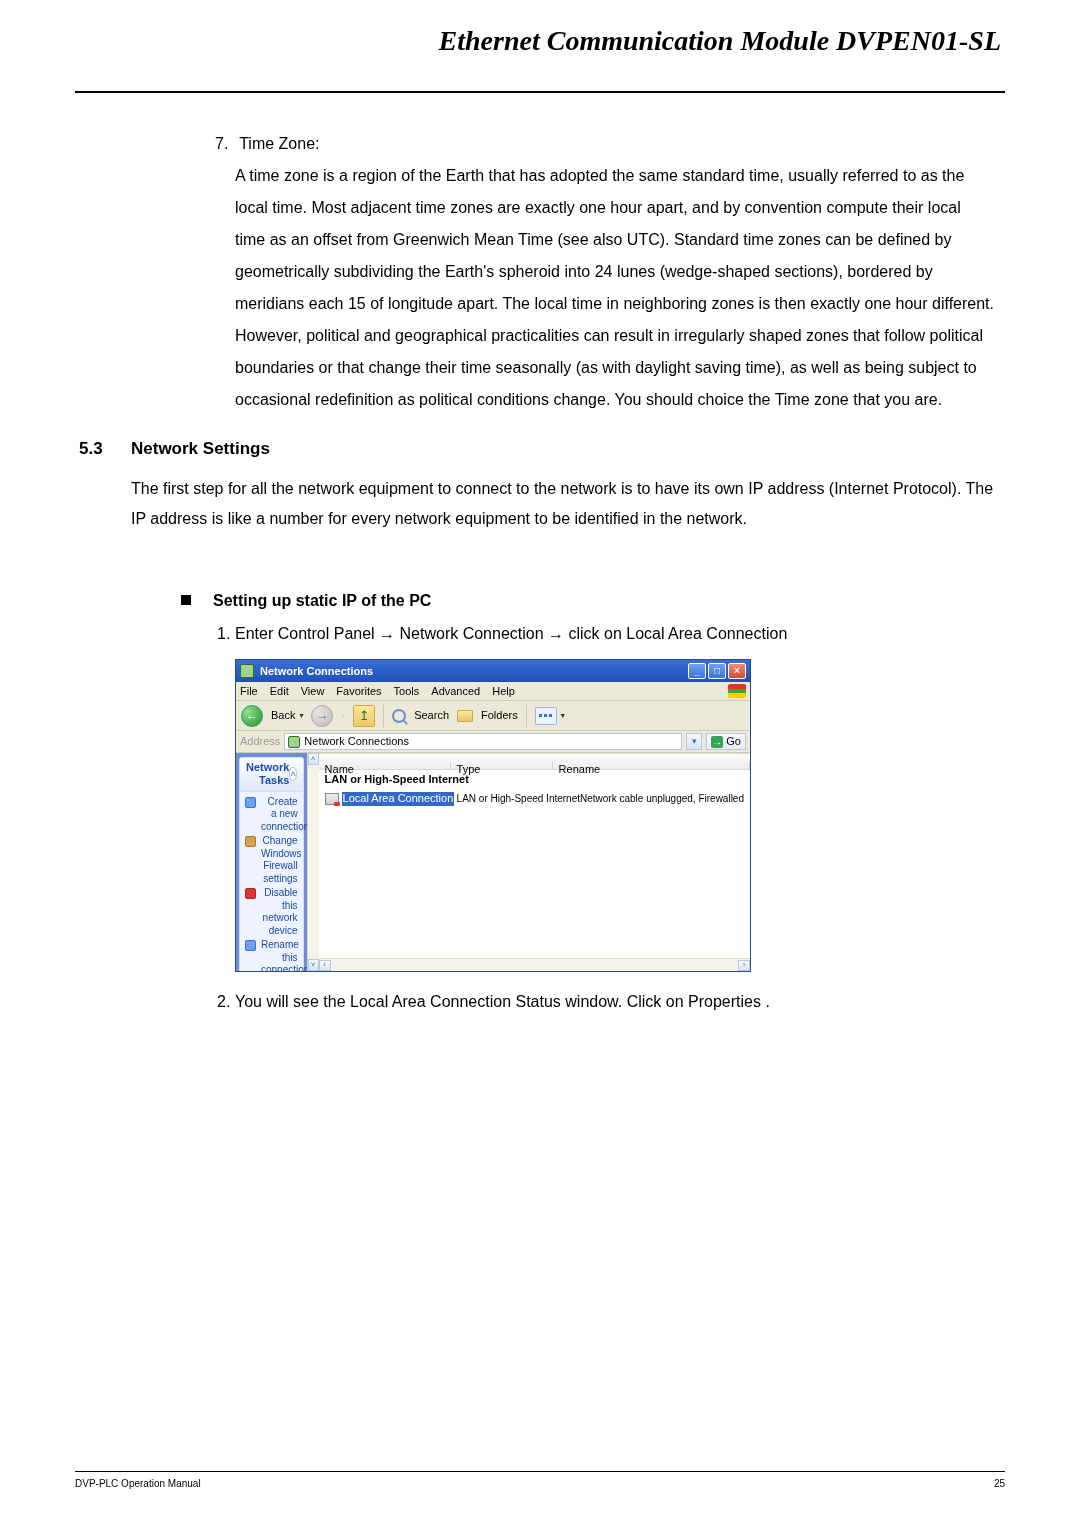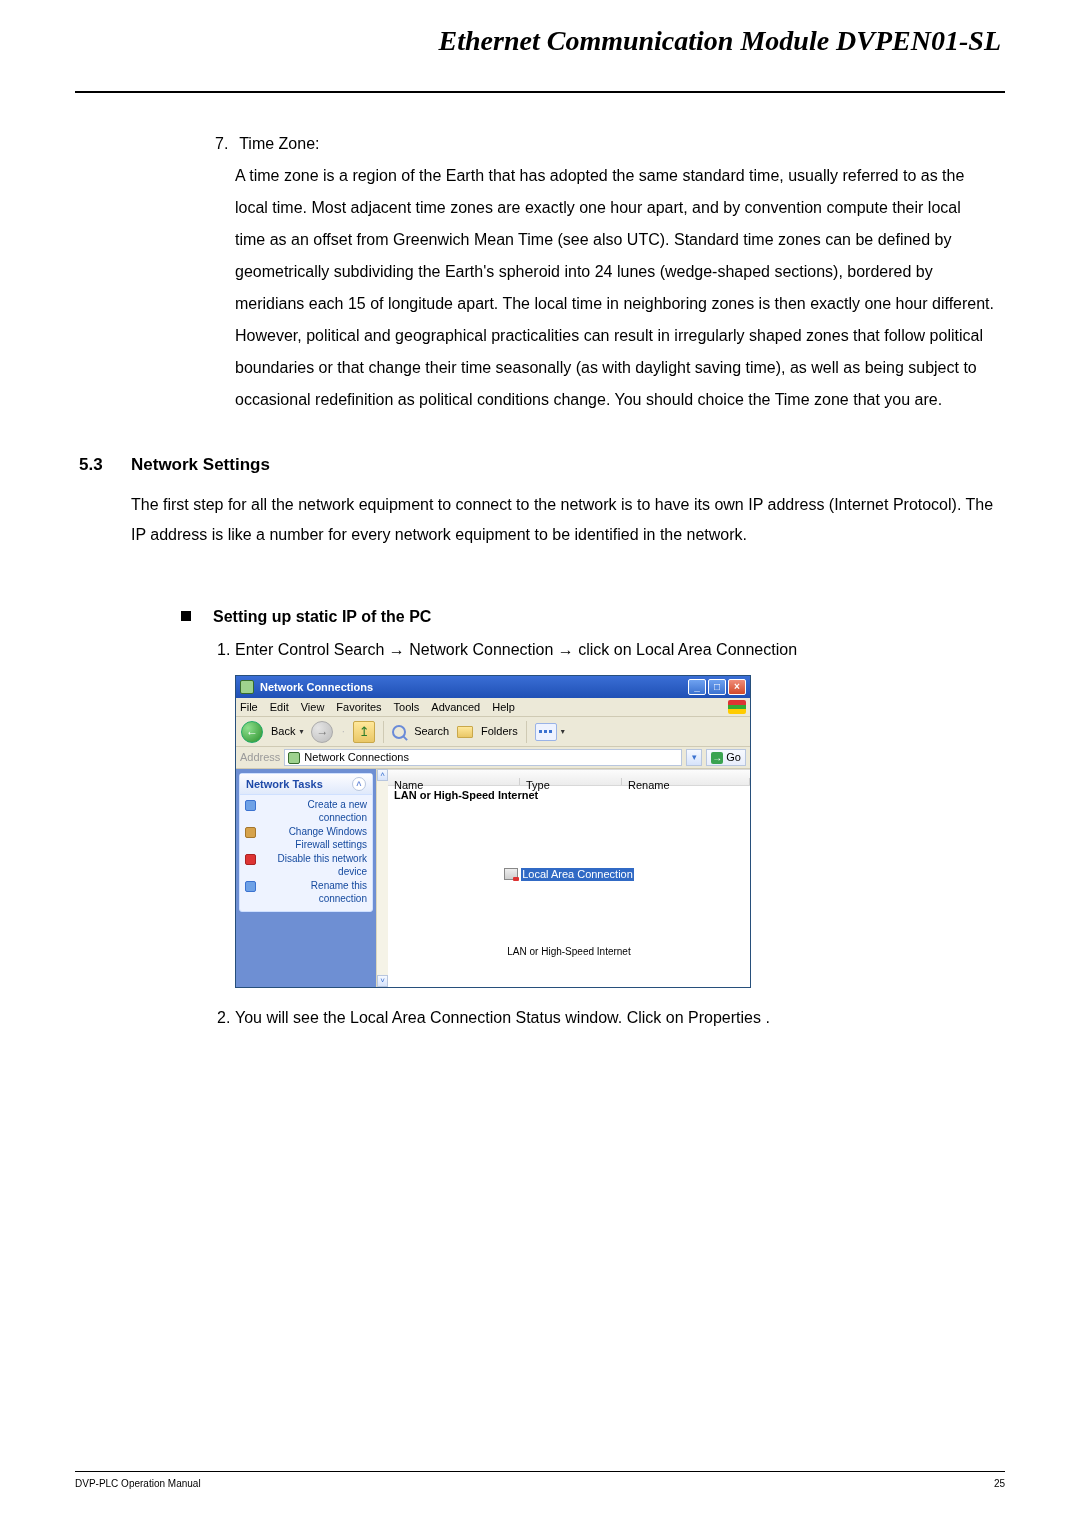--- a/index.html
+++ b/index.html
@@ -9,21 +9,21 @@
   .top-rule { border: 0; border-top: 2px solid #000; margin-top: 30px; }
   .doc-title { text-align: right; font-family: "Times New Roman", Times, serif; font-style: italic; font-weight: bold; font-size: 28px; padding: 0 4px 4px 0; }
 
   .body { padding: 35px 0 0 0; font-size: 16px; line-height: 2.0; }
 
   .ol1 { margin-left: 140px; }
   .ol1-label { display:inline-block; width: 20px; }
   .ol1-title { display:inline;margin-top:28px; }
   .ol1-text { margin-left: 20px; margin-right: 10px; text-align: left; }
 
-  .h2 { margin-top: 32px; font-size: 17px; font-weight: bold; }
+  .h2 { margin-top: 16px; font-size: 17px; font-weight: bold; }
   .h2 .num { display:inline-block; width: 52px; margin-left: 4px; }
 
   .para { margin-top: 8px; margin-left: 56px; line-height: 1.9; }
 
   .bullet-block { margin-top: 50px; margin-left: 106px; }
   .bullet-row { font-weight: bold; font-size: 16px; }
   .bullet-sq { display:inline-block; width: 10px; height: 10px; background:#000; margin-right: 22px; vertical-align: 1px; }
 
   .ol2 { margin-left: 142px; margin-top: 2px; }
   .ol2-item { line-height: 1.9; }
@@ -82,21 +82,21 @@
   .sbar { width:12px; background:#f5f3e7; border-left:1px solid #dcd7be; display:flex; flex-direction:column; align-items:center; justify-content:space-between; }
   .sarrow { width:11px; height:12px; background:linear-gradient(#f6f9ff,#d6e3fb); border:1px solid #b8c6de; color:#3b72d0; font-size:8px; display:flex; align-items:center; justify-content:center; }
 
   .main { flex:1; background:#fff; display:flex; flex-direction:column; }
   .cols { height:17px; border-bottom:1px solid #d8d8d8; border-top:1px solid #d8d8d8; display:flex; background:linear-gradient(#fcfcfc,#ececec); }
   .colh { border-right:1px solid #d0d0d0; padding:1px 6px; font-size:11px;margin-top:8px; }
   .colh.name { flex:0 0 132px; }
   .colh.type { flex:0 0 102px; }
   .colh.stat { flex:1; }
   .grp { font-weight:bold; font-size:11px; padding:3px 6px 6px 6px; }
-  .row { display:flex; padding:0 6px; gap:6px; align-items:center;flex-direction:column; }
+  .row { display:flex; padding:0 6px; gap:0; align-items:center; }
   .row .cell.name { flex:0 0 132px; display:flex; align-items:center; gap:3px; }
   .row .cell.type { flex:0 0 102px; font-size:10px; white-space:nowrap; }
   .row .cell.stat { flex:1; font-size:10px; white-space:nowrap; }
   .lanicon { width:14px; height:12px; border:1px solid #888; background:linear-gradient(#eee,#cfcfcf); position:relative; }
   .lanicon::after{ content:""; position:absolute; width:6px; height:4px; background:#d33; bottom:-2px; right:-2px; border-radius:1px; }
   .sel { color:#fff; background:#316ac5; padding:0 1px; display:inline-block; }
   .hbar { height:13px; background:#f5f3e7; border-top:1px solid #dcd7be; margin-top:auto; display:flex; align-items:center; }
   .hbar .harrow { width:12px; height:11px; background:linear-gradient(#f6f9ff,#d6e3fb); border:1px solid #b8c6de; color:#3b72d0; font-size:8px; display:flex; align-items:center; justify-content:center; }
   .hbar .htrack { flex:1; }
 
@@ -126,21 +126,21 @@
     </div>
 
     <div class="para">The first step for all the network equipment to connect to the network is to have its own IP address (Internet Protocol). The IP address is like a number for every network equipment to be identified in the network.</div>
 
     <div class="bullet-block">
       <div class="bullet-row"><span class="bullet-sq"></span><span>Setting up static IP of the PC</span></div>
     </div>
 
     <div class="ol2">
       <div class="ol2-item">
-        <span class="ol2-label">1.</span><span>Enter Control Search → Network Connection → click on  Local Area Connection</span>
+        <span class="ol2-label">1.</span><span>Enter Control Panel → Network Connection → click on  Local Area Connection</span>
       </div>
     </div>
 
     <div class="shot">
 
       <div class="titlebar">
         <div class="ticon"></div>
         <span>Network Connections</span>
         <div class="winbtns">
           <div class="winbtn min">_</div>

